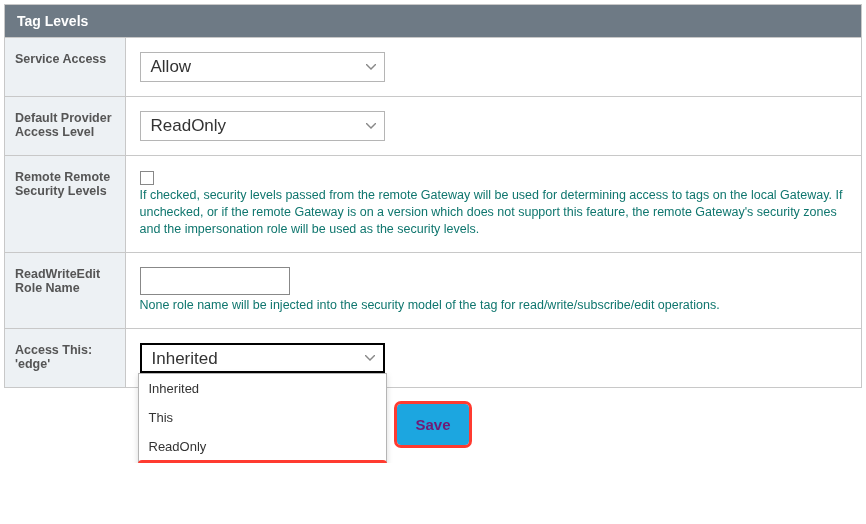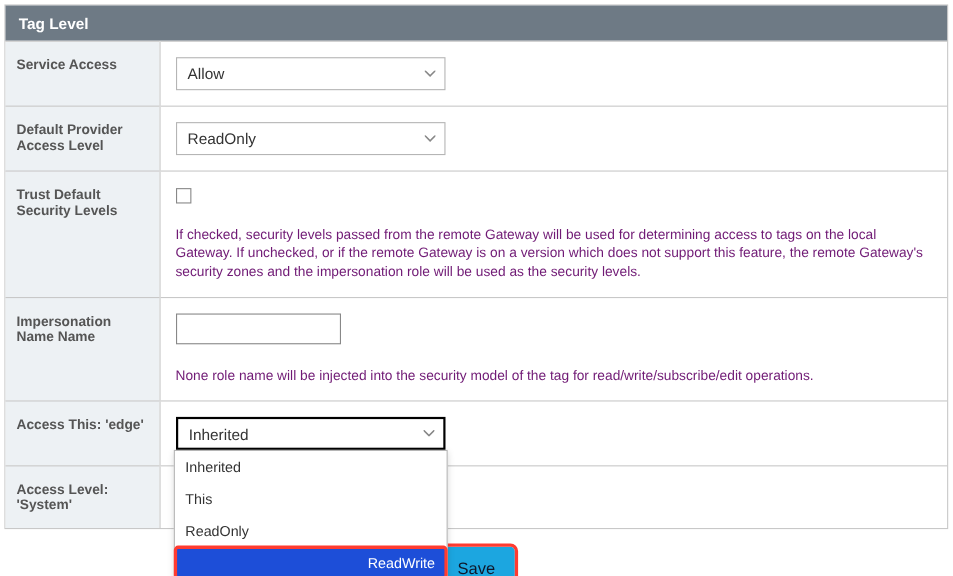--- a/index.html
+++ b/index.html
@@ -27,21 +27,21 @@
     }
     table {
       width: 100%;
       border-collapse: collapse;
     }
     tr {
       border-top: 1px solid #c8c8c8;
     }
     td.label-cell {
       background: #edf1f4;
-      width: 140px;
+      width: 120px;
       padding: 14px 10px;
       vertical-align: top;
       font-weight: 600;
       color: #555;
       font-size: 12.5px;
       border-right: 1px solid #c8c8c8;
     }
     td.field-cell {
       padding: 14px 14px;
       vertical-align: top;
@@ -55,21 +55,21 @@
       width: 245px;
     }
     .select-box {
       border: 1px solid #b5b5b5;
       background: #fff;
       height: 30px;
       line-height: 28px;
       padding: 0 28px 0 10px;
       width: 100%;
       color: #333;
-      font-size: 14px;
+      font-size: 17px;
       position: relative;
     }
     .select-box .caret {
       position: absolute;
       right: 0;
       top: 0;
       bottom: 0;
       width: 26px;
       display: flex;
       align-items: center;
@@ -86,23 +86,23 @@
       margin-top: 1px;
     }
     .text-input {
       border: 1px solid #888;
       height: 28px;
       width: 150px;
       padding: 2px 6px;
       font-size: 13px;
     }
     .help-text {
-      color: #701a75;
+      color: #0f766e;
       font-size: 12.5px;
-      margin-top: 20px;
+      margin-top: 2px;
       line-height: 1.35;
     }
     .open-select {
       border: 2px solid #000;
     }
     .dropdown {
       position: absolute;
       top: 100%;
       left: -2px;
       width: calc(100% + 4px);
@@ -128,36 +128,36 @@
     }
     .save-btn-wrap {
       text-align: center;
       padding: 12px 0 18px;
       position: relative;
       z-index: 1;
     }
     .save-btn {
       display: inline-block;
       background: #1ca6e0;
-      color: #0f172a;
-      font-weight: 400;
+      color: #701a75;
+      font-weight: 700;
       font-size: 15px;
       padding: 12px 18px;
       border: none;
       outline: 3px solid #ff3b30;
       outline-offset: 0;
       border-radius: 4px;
     }
     .caret svg { display:block; }
   </style>
 </head>
 <body>
 
 <div class="panel">
-  <div class="panel-header">Tag Level</div>
+  <div class="panel-header">Tag Levels</div>
 
   <table>
     <tbody>
         <tr>
       <td class="label-cell">Service Access</td>
       <td class="field-cell">
         <div class="select-wrap">
           <div class="select-box">
             <span>Allow</span>
             <span class="caret">
@@ -180,29 +180,29 @@
                   <svg width="10" height="6">
                     <path d="M0 0 L5 5 L10 0" fill="none" stroke="#888" stroke-width="1.4"></path>
                   </svg>
                 </span>
           </div>
         </div>
       </td>
     </tr>
 
     <tr>
-      <td class="label-cell">Trust Default Security Levels</td>
+      <td class="label-cell">Remote Remote Security Levels</td>
       <td class="field-cell">
         <span class="checkbox-input"></span>
         <div class="help-text">If checked, security levels passed from the remote Gateway will be used for determining access to tags on the local Gateway. If unchecked, or if the remote Gateway is on a version which does not support this feature, the remote Gateway's security zones and the impersonation role will be used as the security levels.</div>
       </td>
     </tr>
 
     <tr>
-      <td class="label-cell">Impersonation Name Name</td>
+      <td class="label-cell">ReadWriteEdit Role Name</td>
       <td class="field-cell">
         <input type="text" class="text-input" value="" style="">
         <div class="help-text">None role name will be injected into the security model of the tag for read/write/subscribe/edit operations.</div>
       </td>
     </tr>
 
     <tr>
       <td class="label-cell">Access This: 'edge'</td>
       <td class="field-cell">
         <div class="select-wrap">
@@ -218,24 +218,19 @@
             <div class="dropdown-item">Inherited</div>
             <div class="dropdown-item">This</div>
             <div class="dropdown-item">ReadOnly</div>
             <div class="dropdown-item highlighted">ReadWrite</div>
             <div class="dropdown-item">ReadWriteEdit</div>
           </div>
         </div>
       </td>
     </tr>
 
-    <tr>
-      <td class="label-cell">Access Level: 'System'</td>
-      <td class="field-cell" style="height:54px;">
-      </td>
-    </tr>
   </tbody>
     </table>
 </div>
 
 <div class="save-btn-wrap">
   <button class="save-btn">Save</button>
 </div>
 
 </body></html>

